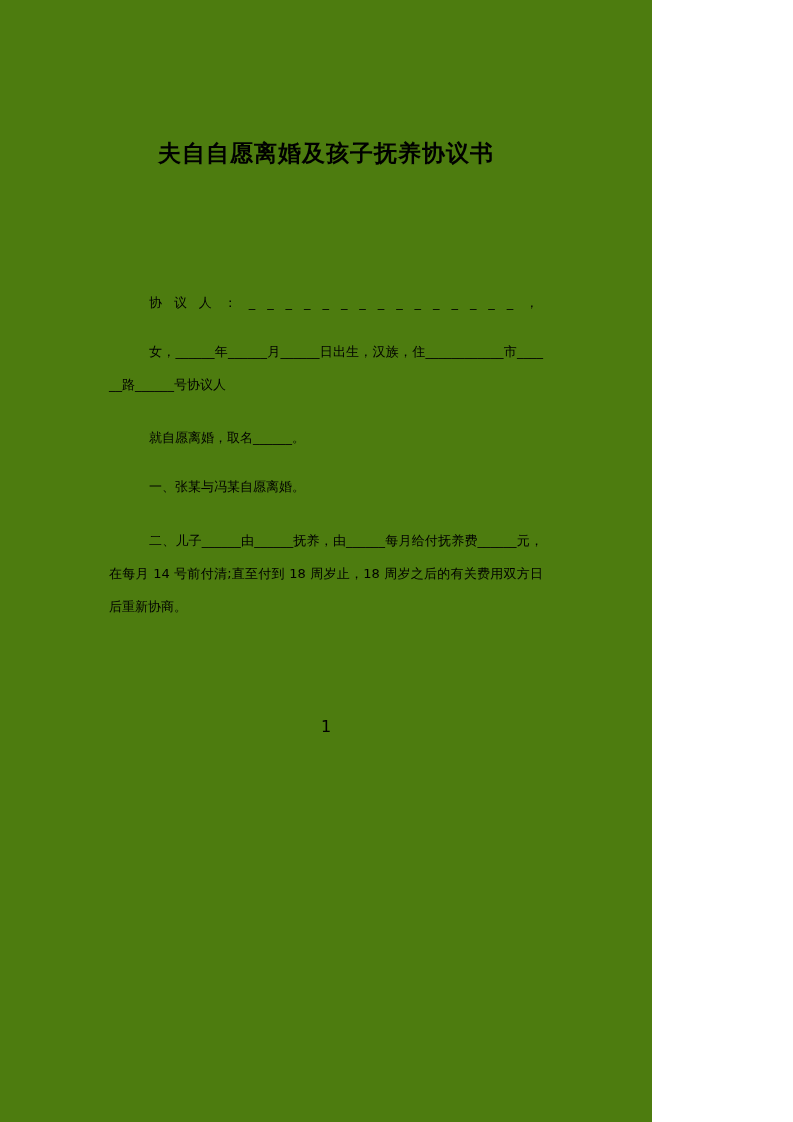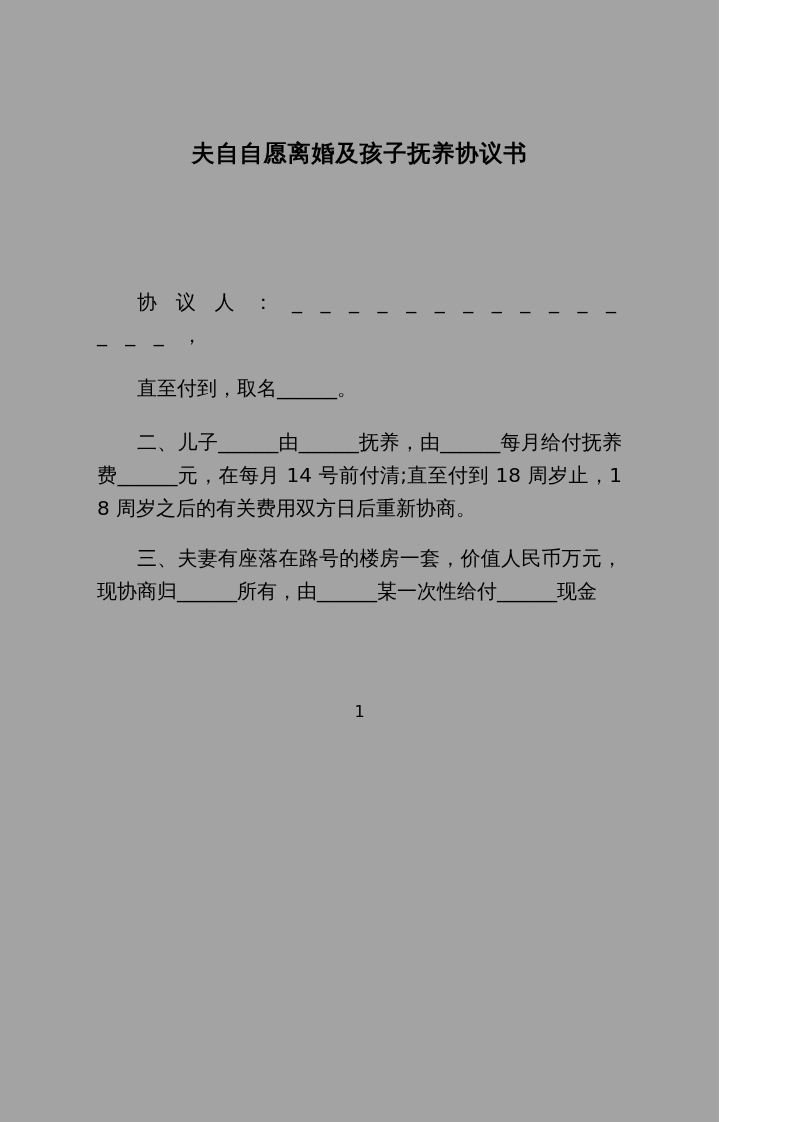--- a/index.html
+++ b/index.html
@@ -2,41 +2,41 @@
 <html><head>
 <meta charset="utf-8">
 <style>
   html, body {
     margin: 0;
     padding: 0;
     background: #ffffff;
   }
   .page {
     position: relative;
-    width: 719px;
+    width: 652px;
     height: 1122px;
-    background: #a3a3a3;
+    background: #4d7c0f;
     overflow: hidden;
     font-family: "DejaVu Sans", sans-serif;
     color: #000000;
   }
   .content {
     padding: 138px 93px 0 93px;
   }
   .doc-title {
     margin: 0;
     font-size: 23px;
     line-height: 30px;
     font-weight: 700;
     text-align: center;
     letter-spacing: 1px;
   }
   .doc-p {
-    margin: 4px;
-    font-size: 20px;
+    margin: 16px;
+    font-size: 13px;
     line-height: 33px;
     text-align: justify;
     text-indent: 40px;
     font-weight: 400;
     word-break: break-all;
   }
   #p-parties  { margin-top: 118px; letter-spacing: 0.30em; }
   #p-male     { margin-top: 44px; }
   #p-female   { margin-top: 14px; }
   #p-marriage { margin-top: 14px; }
@@ -58,27 +58,28 @@
 <body>
 
 <div class="page">
   <div class="content">
 
     <h1 class="doc-title">夫自自愿离婚及孩子抚养协议书</h1>
 
     <p class="doc-p" id="p-parties">协 议 人 ： _ _ _ _ _ _ _ _ _ _ _ _ _ _ _ ，</p>
 
 
+    <p class="doc-p" id="p-female">女，______年______月______日出生，汉族，住____________市______路______号协议人</p>
 
 
-    <p class="doc-p" id="p-birth">直至付到，取名______。</p>
+    <p class="doc-p" id="p-birth">就自愿离婚，取名______。</p>
 
 
+    <p class="doc-p" id="p-clause1">一、张某与冯某自愿离婚。</p>
 
     <p class="doc-p" id="p-clause2">二、儿子______由______抚养，由______每月给付抚养费______元，在每月 14 号前付清;直至付到 18 周岁止，18 周岁之后的有关费用双方日后重新协商。</p>
 
-    <p class="doc-p" id="p-clause3">三、夫妻有座落在路号的楼房一套，价值人民币万元，现协商归______所有，由______某一次性给付______现金</p>
 
 
     <div class="page-number">1</div>
 
   </div>
 </div>
 
 </body></html>

